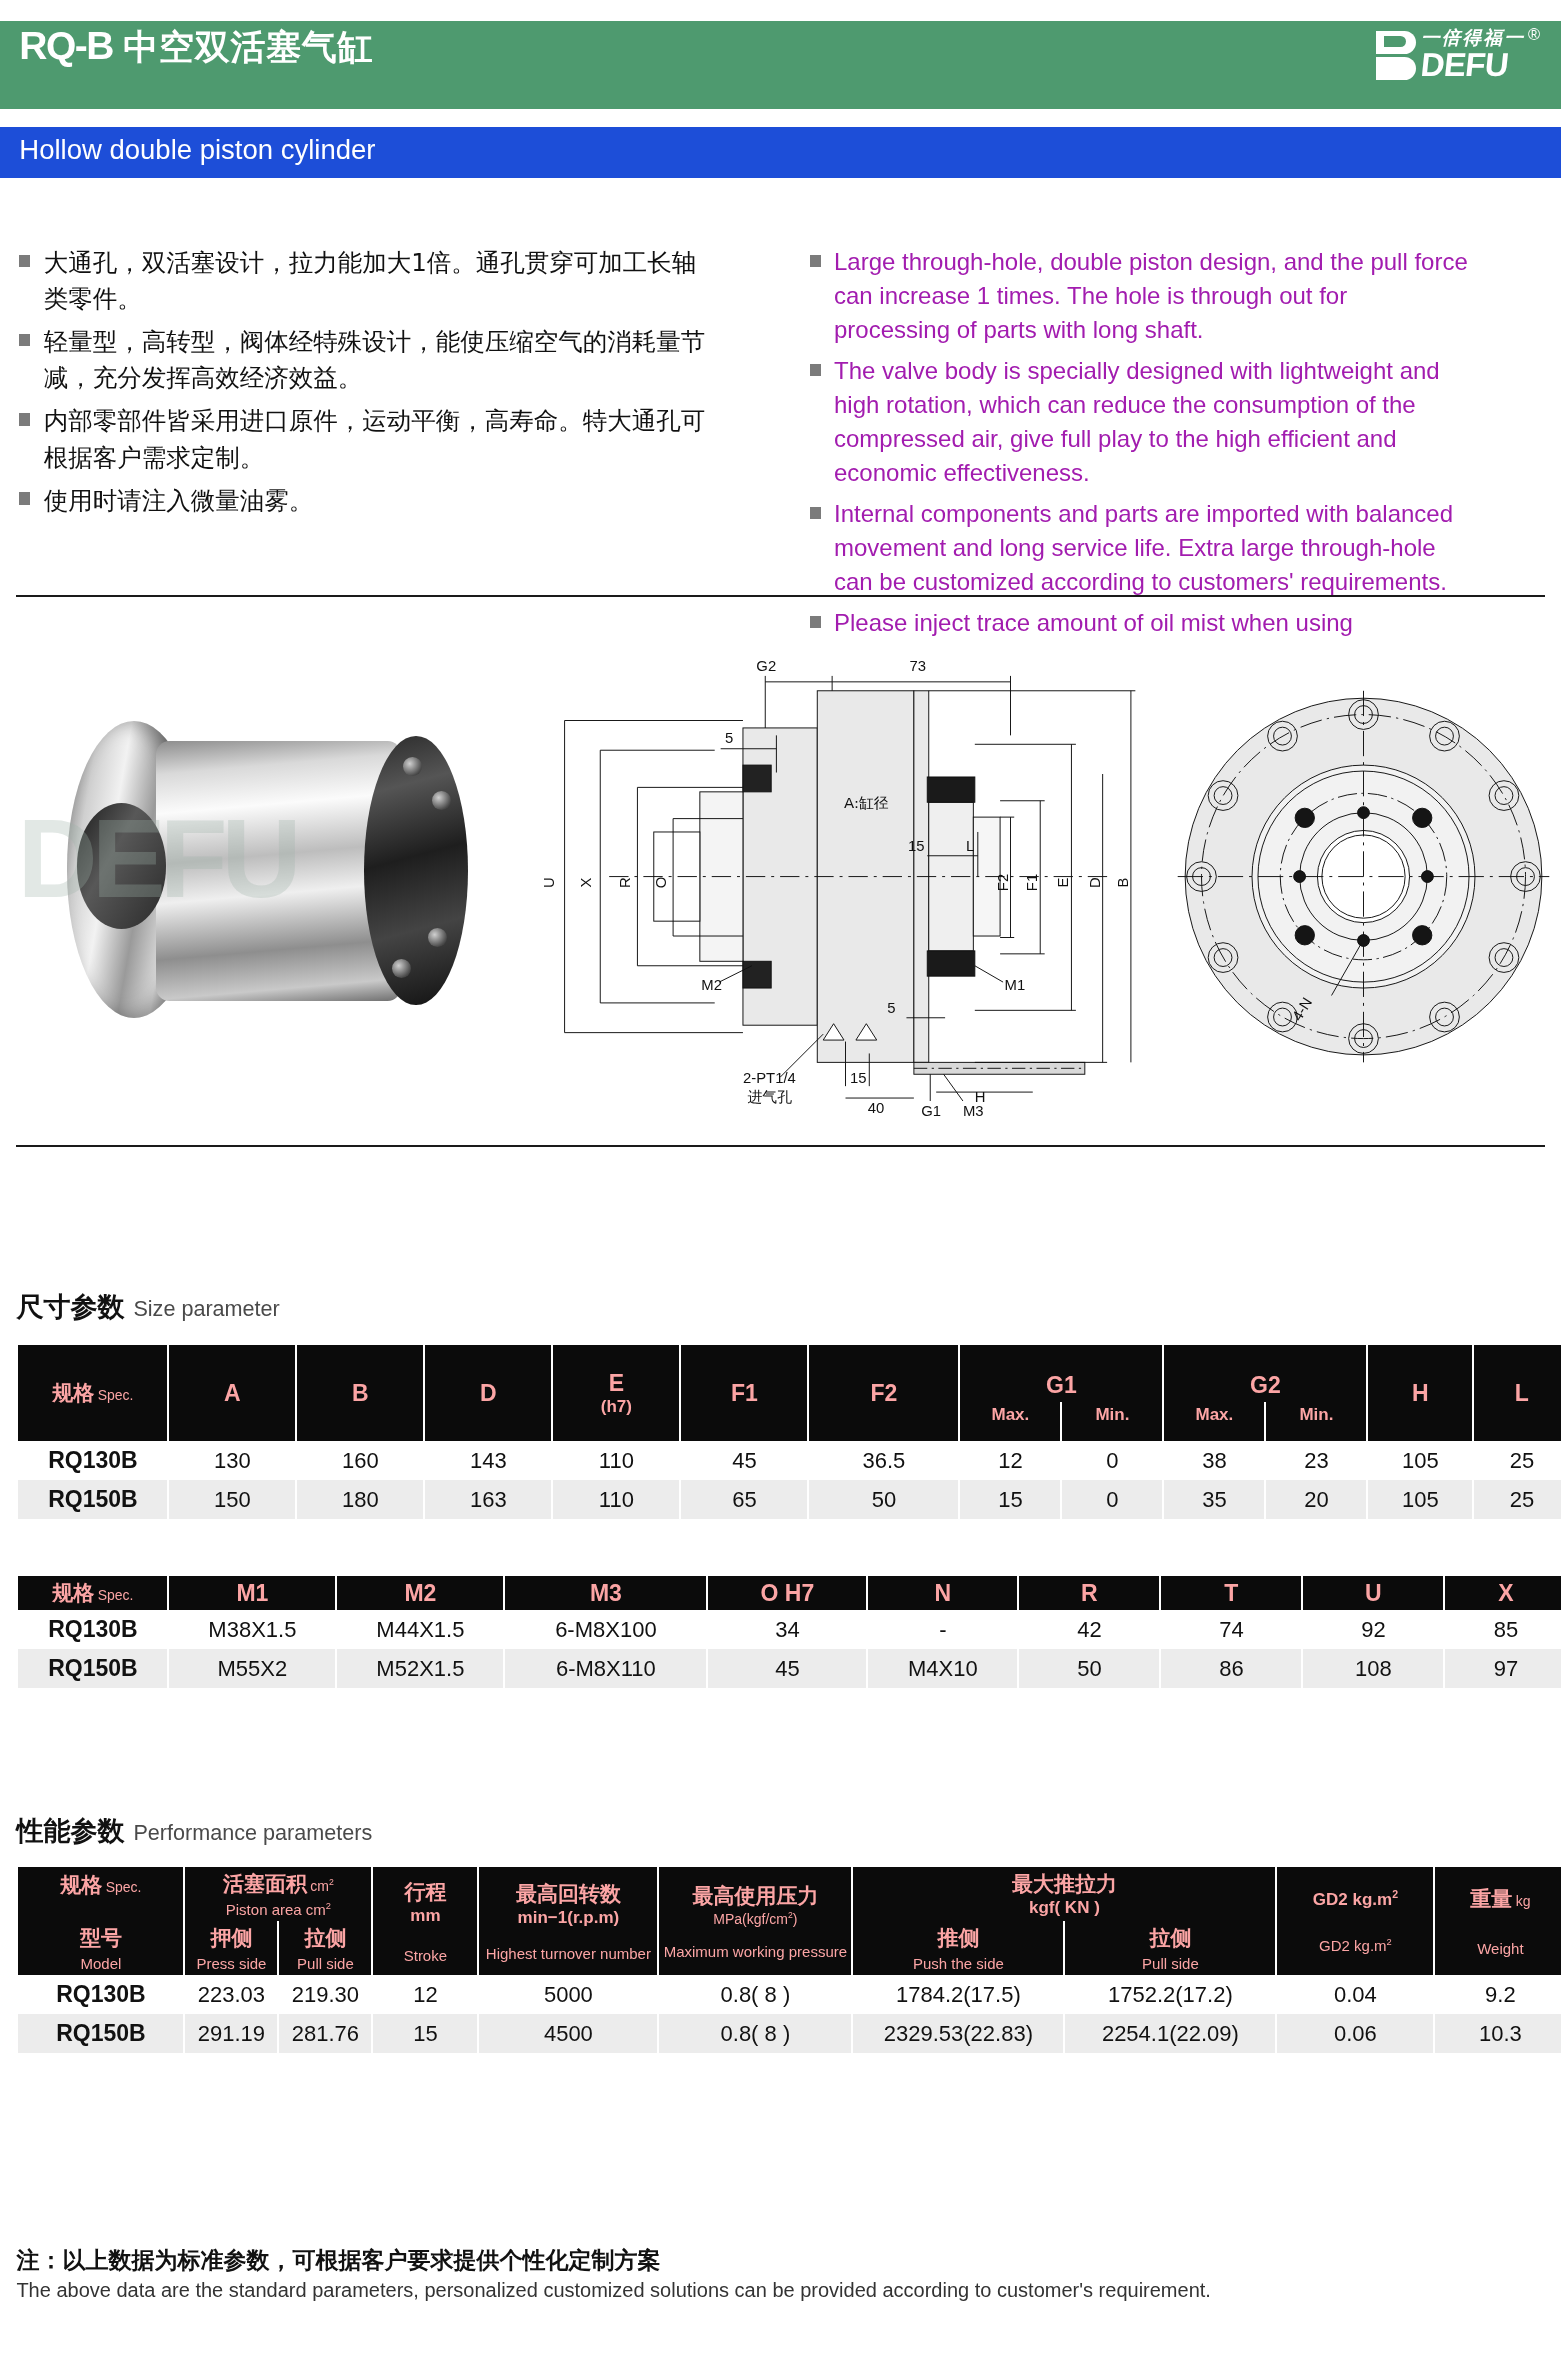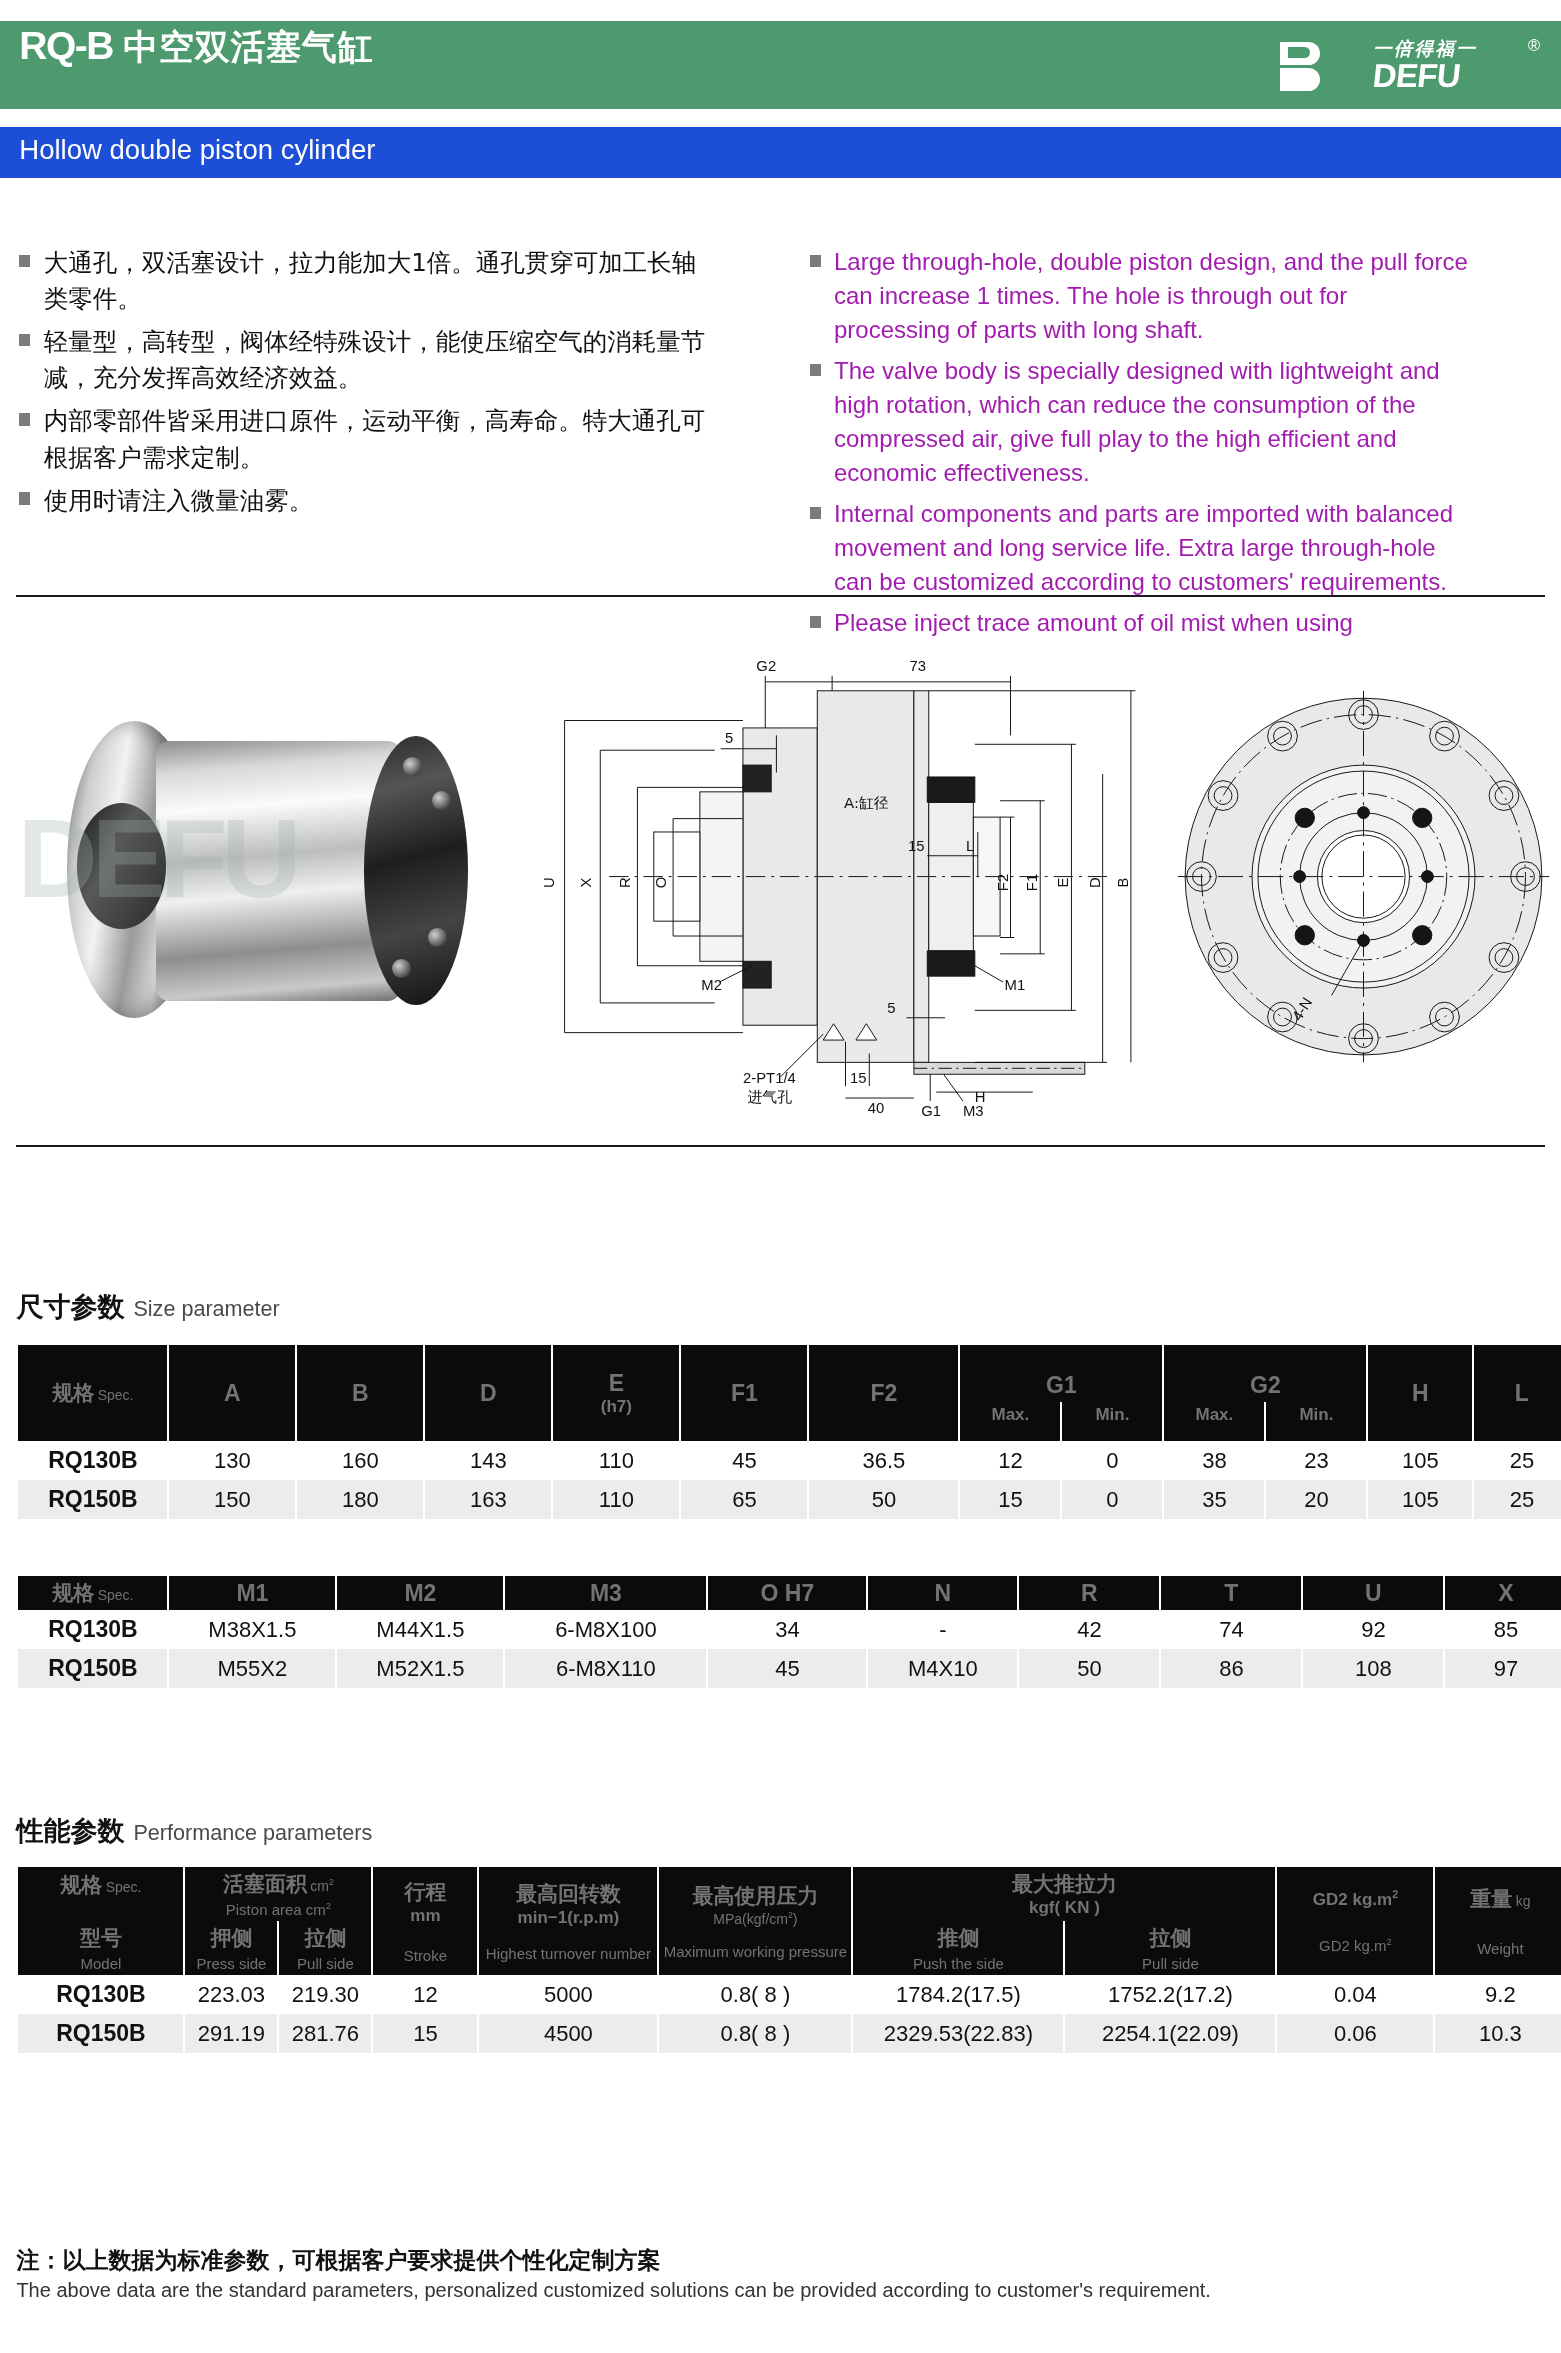--- a/index.html
+++ b/index.html
@@ -23,21 +23,21 @@
   .title-main {
     color: #ffffff; font-size: 39px; font-weight: bold; letter-spacing: -1.5px;
     line-height: 1.0; font-family: "Liberation Sans", sans-serif;
   }
   .title-cn {
     color: #ffffff; font-size: 35px; font-weight: bold; letter-spacing: 0.7px;
     font-family: "DejaVu Sans", sans-serif;
     text-align: center;
   }
   
-  .logo { position: absolute; right: 21px; top: 15px; height: 56px; display: flex; align-items: flex-end; gap: 48px; }
+  .logo { position: absolute; right: 21px; top: 4px; height: 56px; display: flex; align-items: flex-end; }
   .logo-b {
     width: 40px; height: 52px; position: relative; margin-right: 4.5px;
   }
   .logo-b::before {
     content: ""; position: absolute; left: 0; top: 1.5px; width: 40px; height: 23px;
     background: #ffffff;
     border-radius: 0 12px 12px 0;
   }
   .logo-b::after {
     content: ""; position: absolute; left: 0; top: 28px; width: 40px; height: 23px;
@@ -154,21 +154,21 @@
   .sec-head { position: absolute; left: 16.4px; display: flex; align-items: baseline; gap: 9px; }
   .sec-cn { font-family: "DejaVu Sans", sans-serif; font-size: 27px; font-weight: bold; color: #111; }
   .sec-en { font-family: "Liberation Sans", sans-serif; font-size: 21.6px; color: #4a4a4a; }
 
   
   table.spec {
     position: absolute; border-collapse: separate; border-spacing: 2.2px 0;
     table-layout: fixed;
   }
   table.spec th {
-    background: #0b0b0b; color: #737373; text-align: center; vertical-align: middle;
+    background: #0b0b0b; color: #fca5a5; text-align: center; vertical-align: middle;
     font-weight: bold; padding: 3px 1.5px; margin-left: 48px;
   }
   table.spec td {
     text-align: center; vertical-align: middle; color: #111;
     font-family: "Liberation Sans", sans-serif; font-size: 22px;
     padding: 6px 1.5px; background: #ffffff;
   }
   table.spec tr.alt td { background: #ececec; }
   table.spec td.model { font-weight: bold; font-size: 23px; }
   .th-main { font-size: 23px; font-family: "Liberation Sans", sans-serif; }

